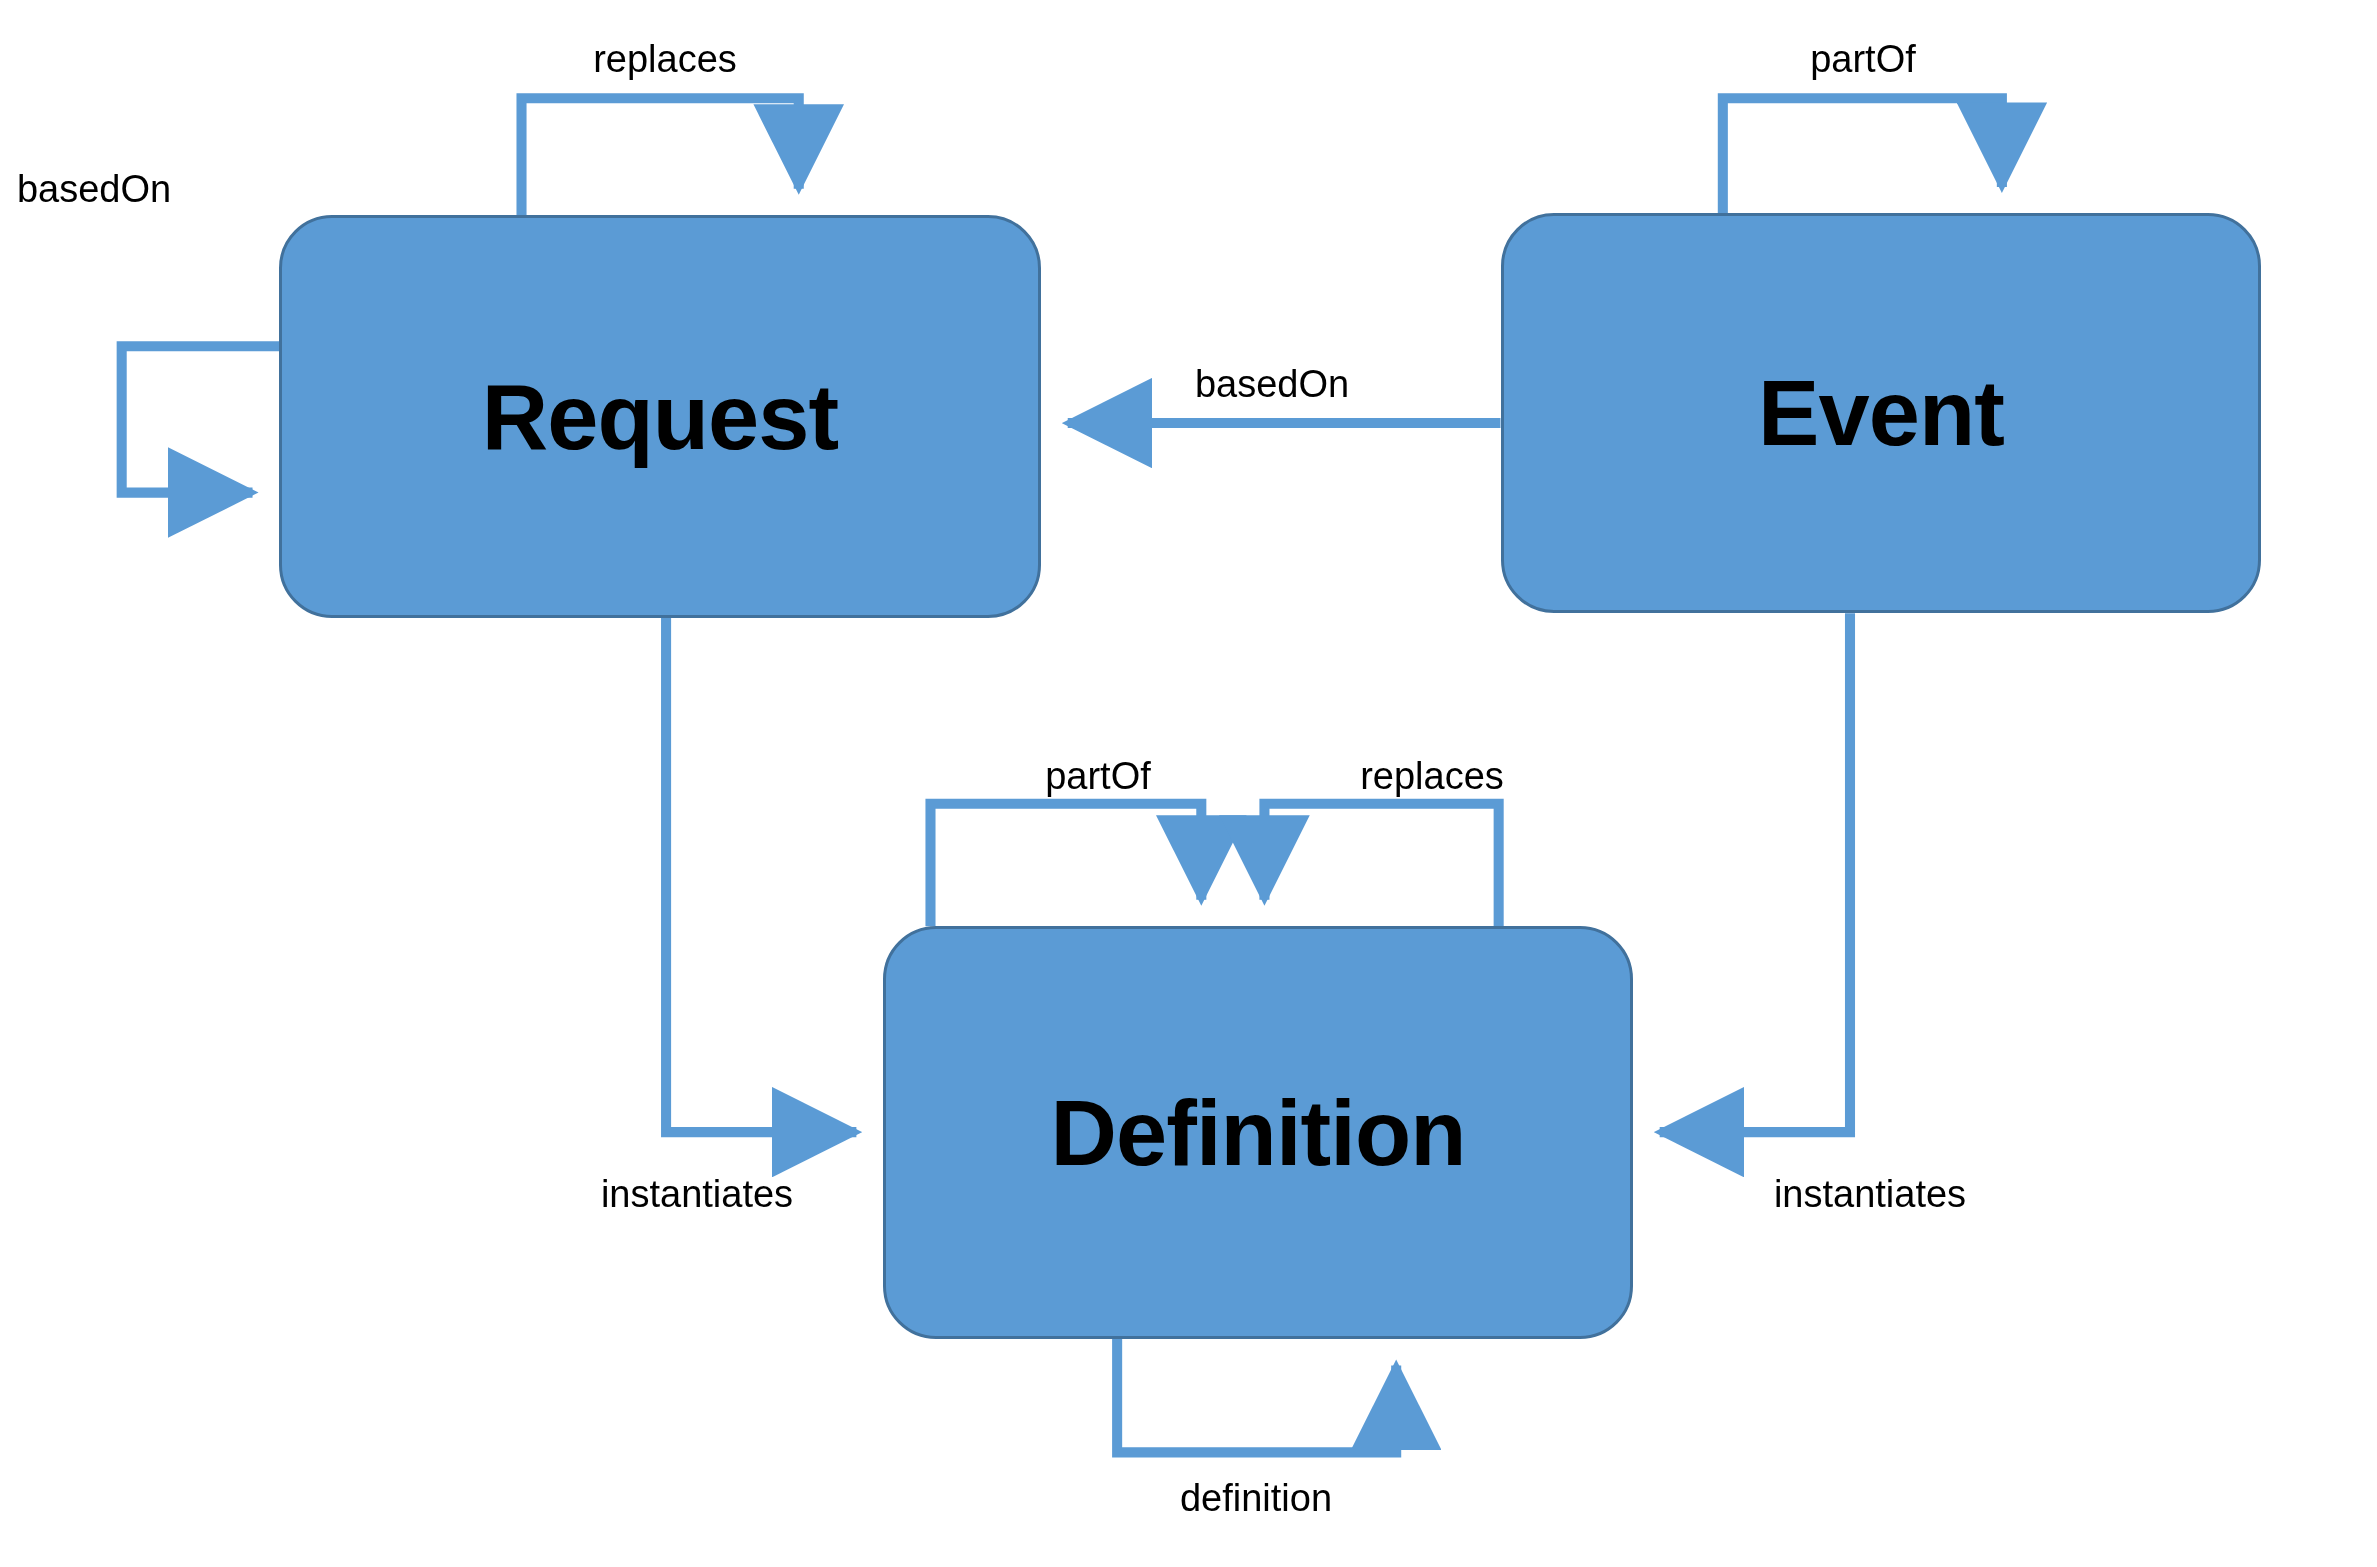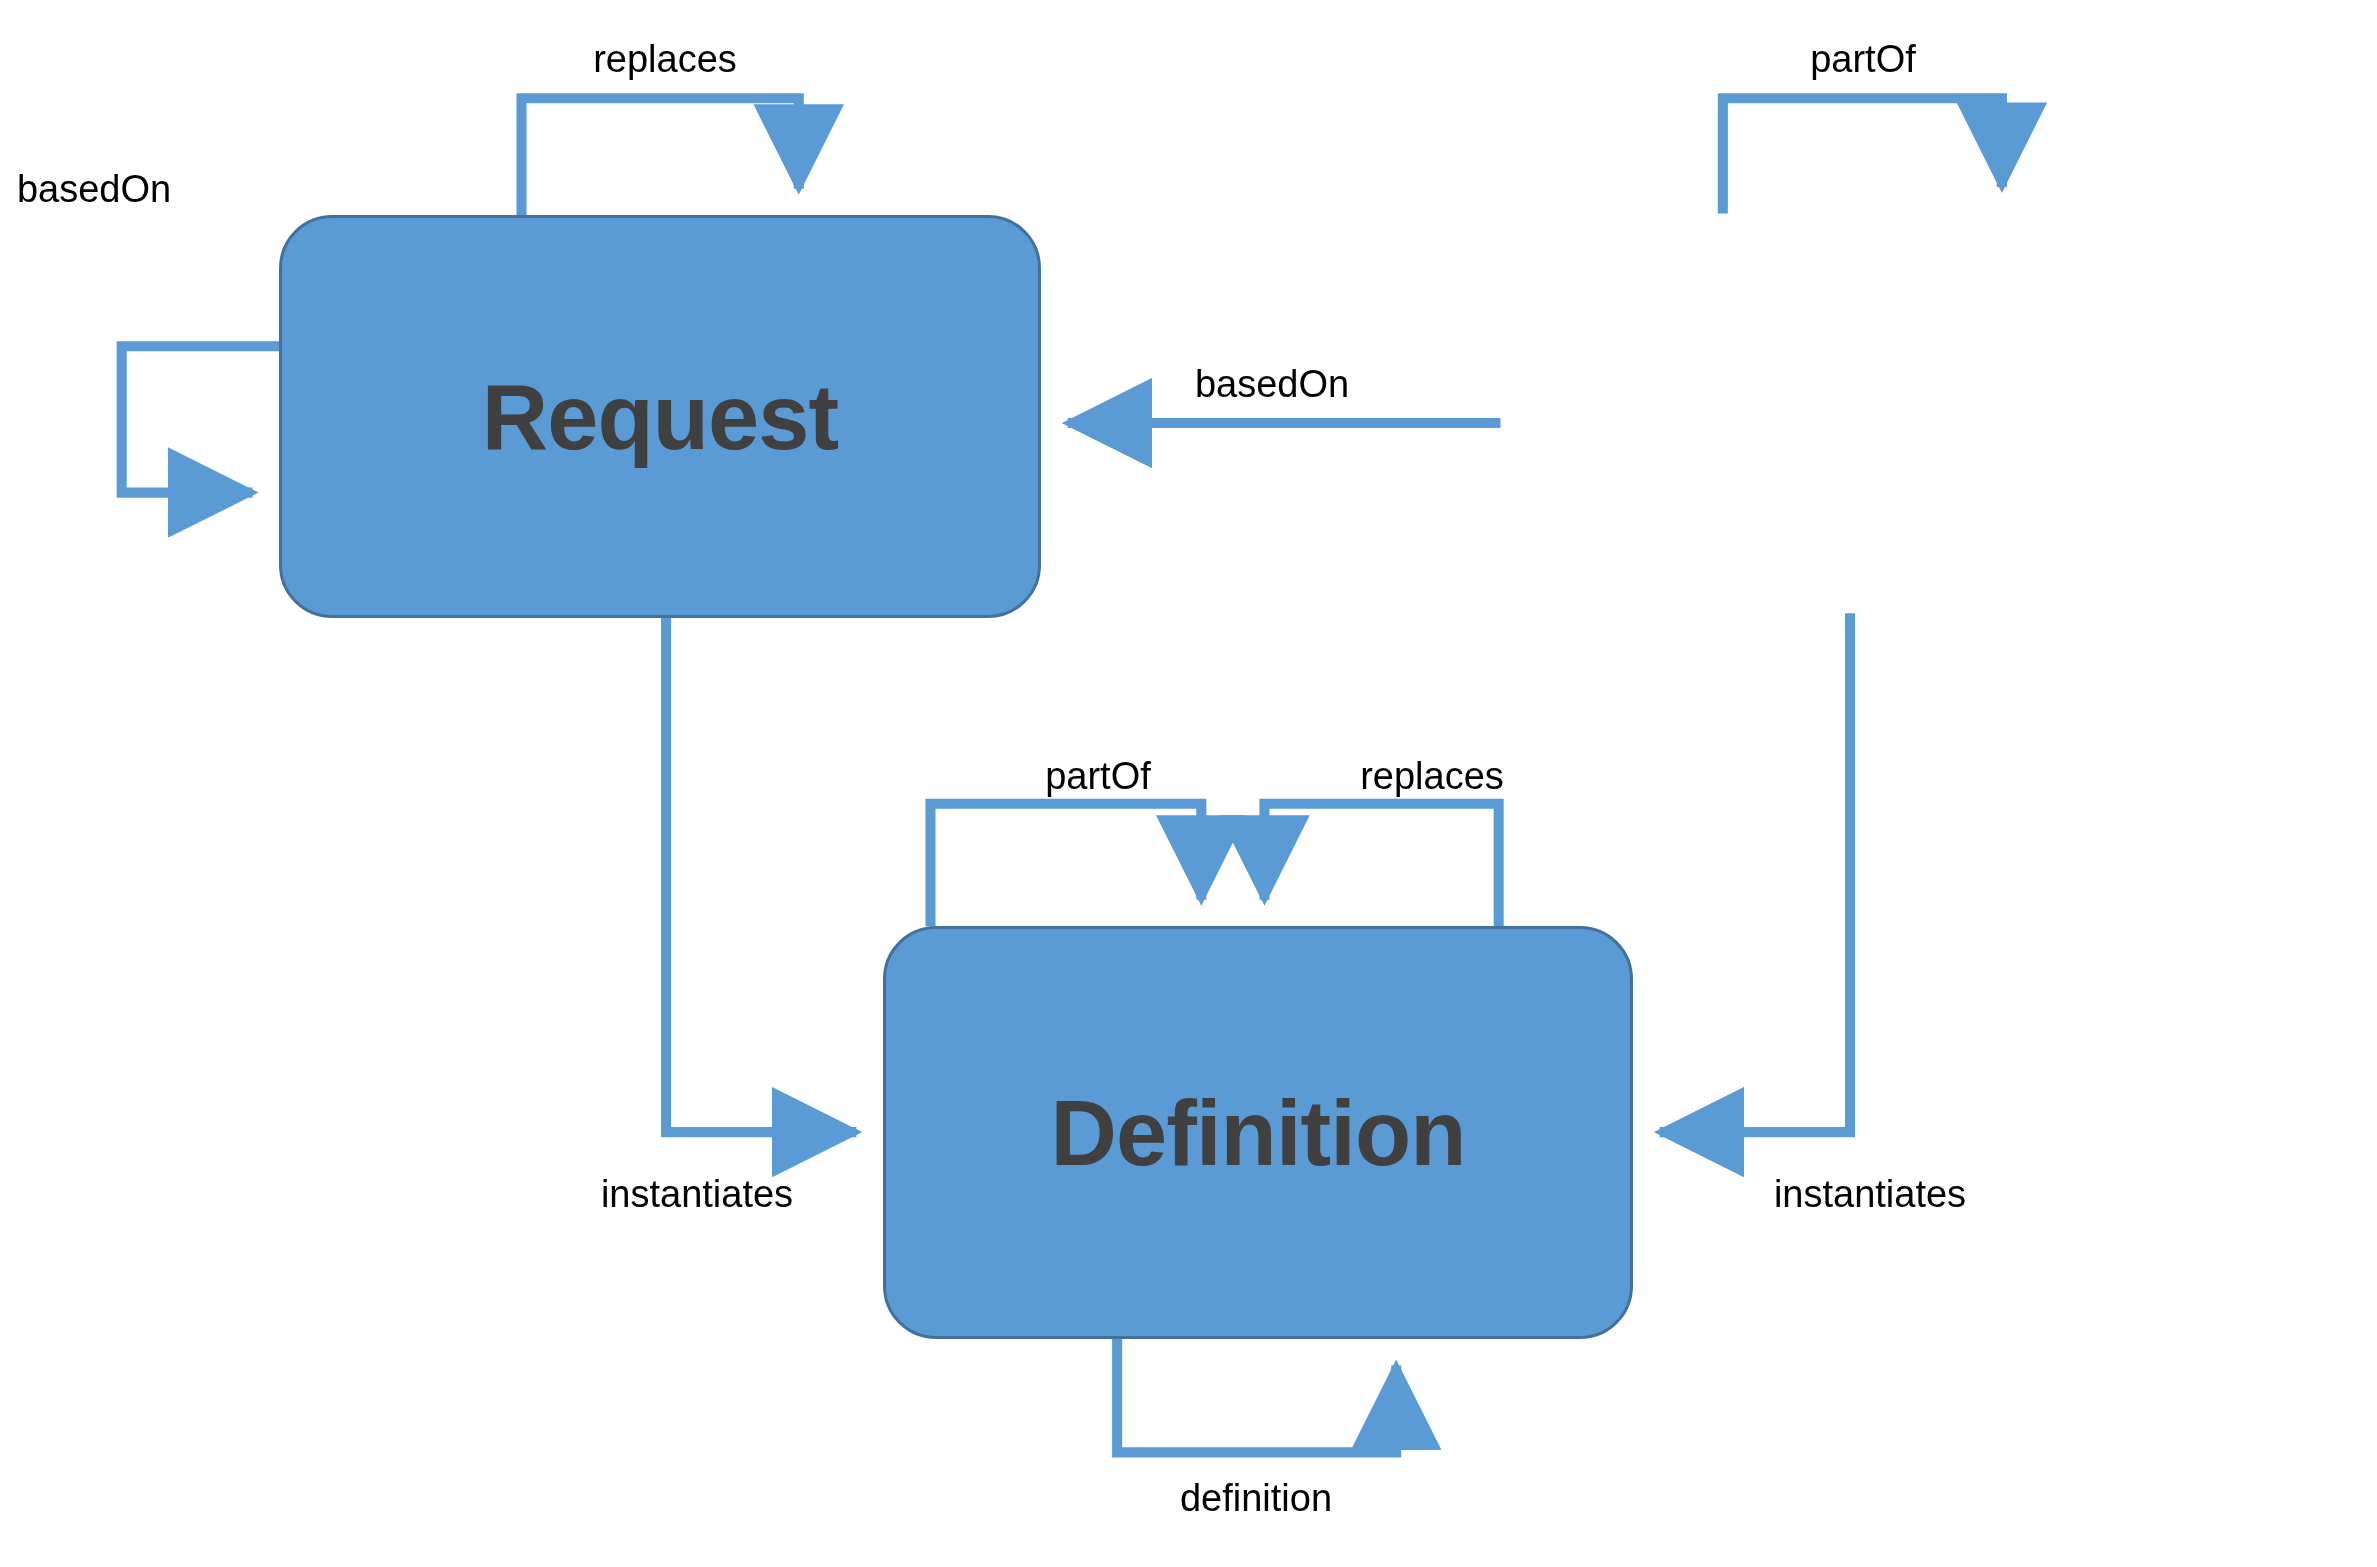--- a/index.html
+++ b/index.html
@@ -1,21 +1,21 @@
 <!DOCTYPE html>
 <html style="font-size:14.6px"><head>
 <meta charset="utf-8">
 <style>
   html,body{margin:0;padding:0;background:#ffffff;}
   #stage{position:relative;width:2377px;height:1568px;background:#ffffff;overflow:hidden;
          font-family:"Liberation Sans","DejaVu Sans",sans-serif;}
   #wires{position:absolute;left:0;top:0;width:2377px;height:1568px;}
   .node{position:absolute;display:flex;align-items:center;justify-content:center;
         border-radius:53px;box-sizing:border-box;}
-  .node .node-label{color:#404040;font-weight:bold;font-size:92px;line-height:1;
+  .node .node-label{color:#000000;font-weight:bold;font-size:92px;line-height:1;
         letter-spacing:-0.9px;white-space:nowrap;}
   .edge-label{position:absolute;color:#000000;font-size:38px;line-height:1;white-space:nowrap;
         transform:translate(-50%,-50%);}
 </style>
 </head>
 <body>
 
 <div id="stage" style="background: rgb(255, 255, 255);">
 
   <svg id="wires" viewBox="0 0 2598 1713" xmlns="http://www.w3.org/2000/svg">
@@ -61,20 +61,23 @@
       <g>
         <path d="M 1221,1463 L 1221,1587 L 1526,1587 L 1526,1492" marker-end="url(#ah)"></path>
       </g>
 
     </g>
   </svg>
 
   <div class="node" style="left: 279px; top: 215px; width: 762px; height: 403px; background: rgb(91, 155, 213); border: 3.7px solid rgb(65, 113, 156);">
     <span class="node-label">Request</span>
   </div>
+  <div class="node" style="left: 1501px; top: 213px; width: 760px; height: 400px; background: rgb(91, 155, 213); border: 3.7px solid rgb(65, 113, 156);">
+    <span class="node-label">Event</span>
+  </div>
   <div class="node" style="left: 883px; top: 926px; width: 750px; height: 413px; background: rgb(91, 155, 213); border: 3.7px solid rgb(65, 113, 156);">
     <span class="node-label">Definition</span>
   </div>
 
   <div class="edge-label" style="left: 665px; top: 59px; color: rgb(0, 0, 0);">replaces</div>
   <div class="edge-label" style="left: 94px; top: 189px; color: rgb(0, 0, 0);">basedOn</div>
   <div class="edge-label" style="left: 1863px; top: 59px; color: rgb(0, 0, 0);">partOf</div>
   <div class="edge-label" style="left: 1272px; top: 384px; color: rgb(0, 0, 0);">basedOn</div>
   <div class="edge-label" style="left: 1098px; top: 776px; color: rgb(0, 0, 0);">partOf</div>
   <div class="edge-label" style="left: 1432px; top: 776px; color: rgb(0, 0, 0);">replaces</div>

